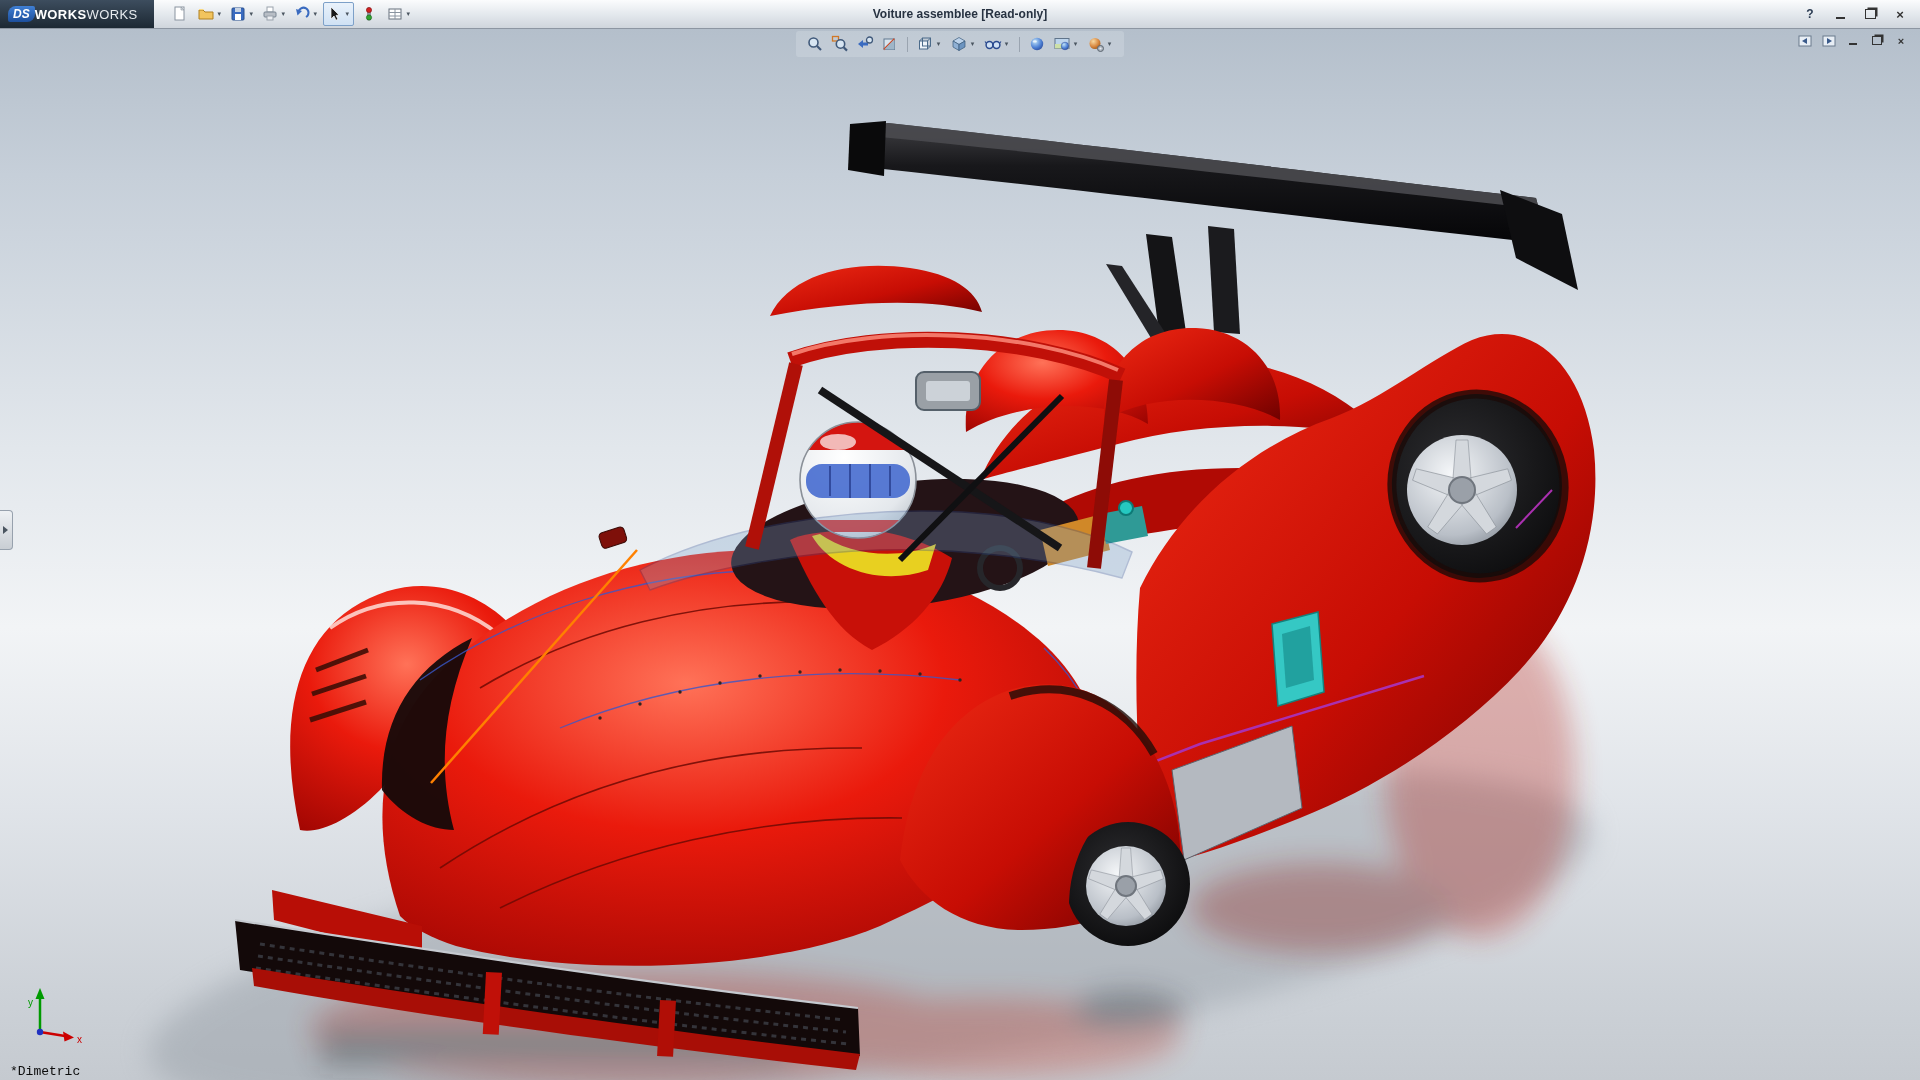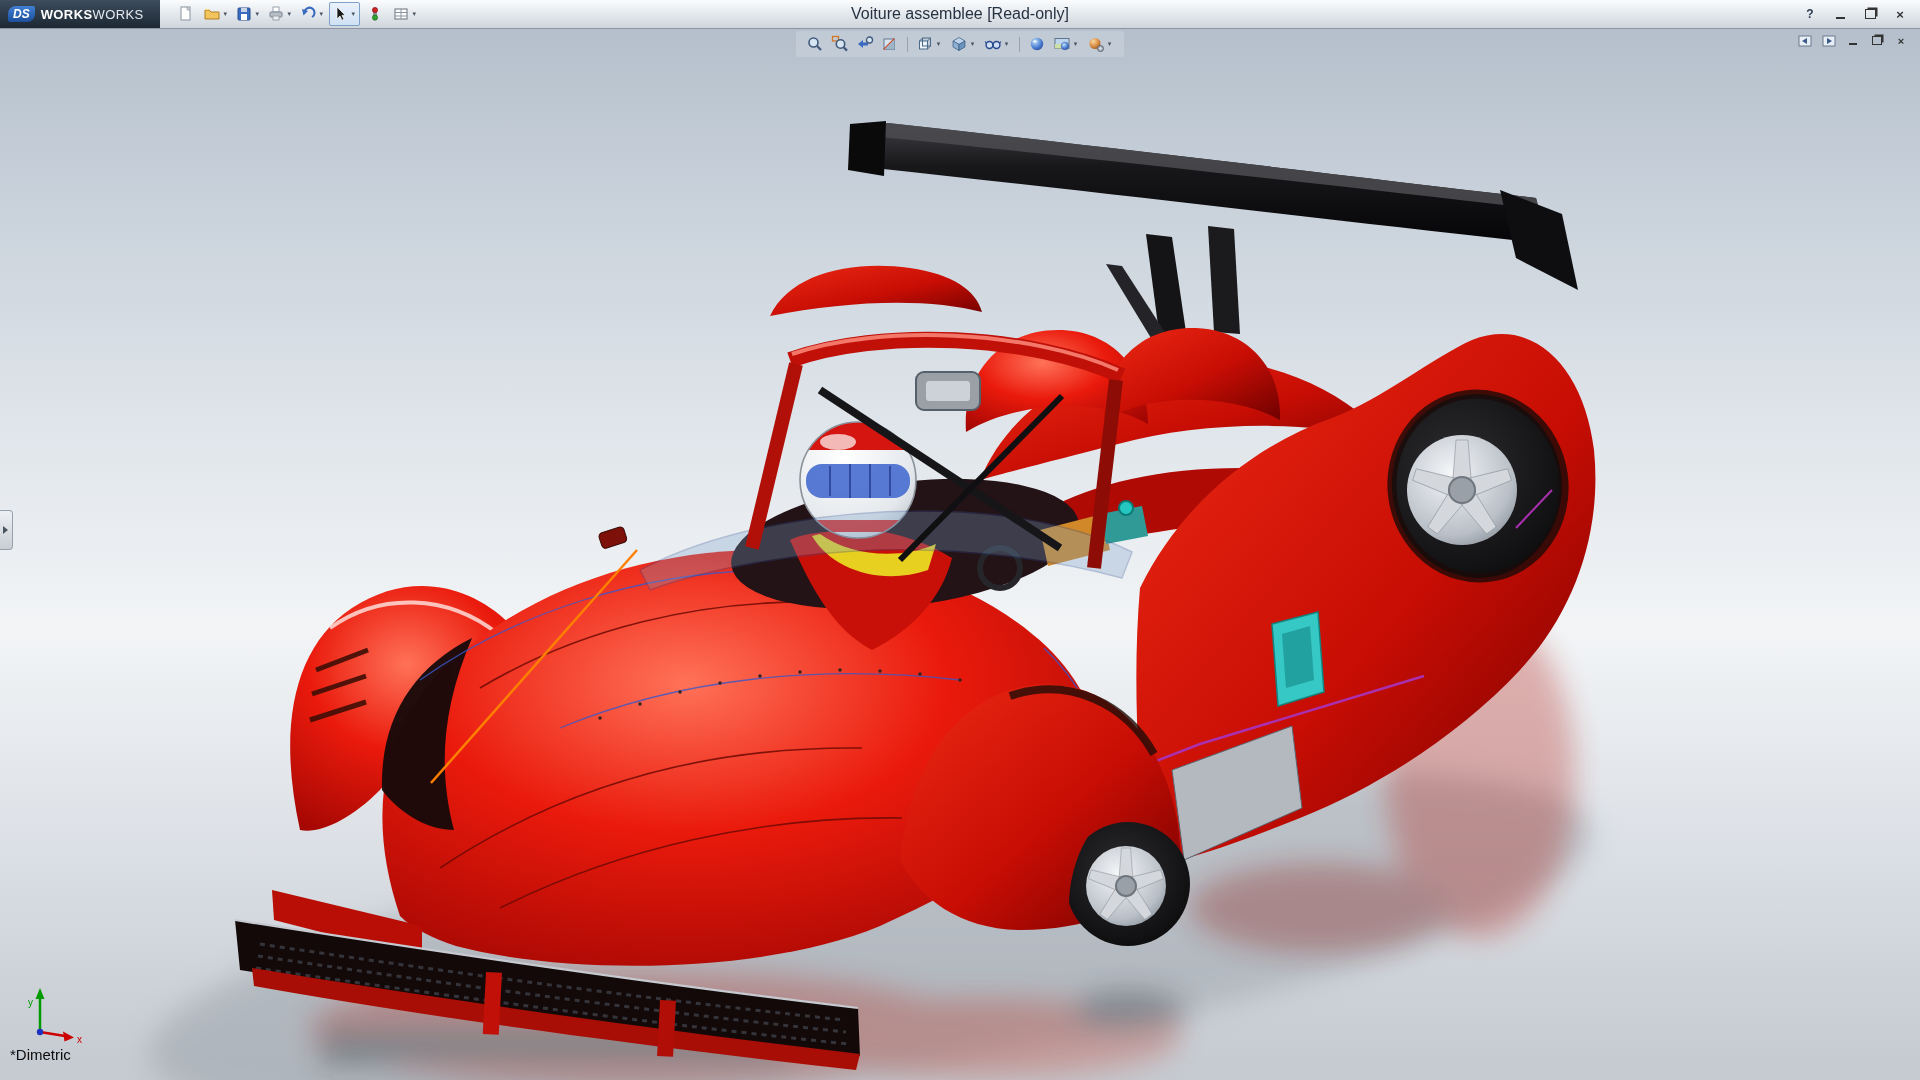--- a/index.html
+++ b/index.html
@@ -1,29 +1,29 @@
 <!DOCTYPE html>
 <html><head>
 <meta charset="utf-8">
 <style>
   html,body{margin:0;padding:0;}
   body{width:1920px;height:1080px;overflow:hidden;font-family:"Liberation Sans",sans-serif;background:#cfd4da;position:relative;}
 
   
   .titlebar{height:28px;background:linear-gradient(#fbfcfd,#e2e7ec 55%,#cfd5dc);border-bottom:1px solid #8d96a2;display:flex;align-items:center;position:relative;z-index:30;}
-  .logo-block{height:28px;background:linear-gradient(#3d4d5e,#1c2833);display:flex;align-items:center;gap:6px;padding:0 16px 0 8px;}
+  .logo-block{height:28px;background:linear-gradient(#3d4d5e,#1c2833);display:flex;align-items:center;padding:0 16px 0 8px;}
   .ds-badge{font-size:12px;font-weight:bold;font-style:italic;color:#fff;background:linear-gradient(#3f7fd4,#1d4f9c);border-radius:8px 2px 8px 2px;padding:1px 5px;}
   .brand{color:#fff;font-size:13px;letter-spacing:.4px;}
   .brand .b1{font-weight:bold;}
   .brand .b2{font-weight:normal;color:#e7ebef;text-align:center;}
   .tools{display:flex;align-items:center;gap:1px;padding-left:12px;}
   .tbtn{min-width:24px;height:22px;display:flex;align-items:center;justify-content:center;border:1px solid transparent;border-radius:2px;padding:0 1px;}
   .tbtn.active{background:linear-gradient(#eaf2fb,#cfe1f4);border:1px solid #7da0c8;}
   .caret{font-size:7px;color:#4a5560;width:9px;text-align:center;}
-  .title-text{position:absolute;left:50%;transform:translateX(-50%);font-size:16px;color:#273241;white-space:nowrap;}
+  .title-text{position:absolute;left:50%;transform:translateX(-50%);font-size:12px;color:#273241;white-space:nowrap;font-weight:bold;}
   .win-controls{margin-left:auto;display:flex;align-items:center;gap:6px;padding-right:8px;}
   .wbtn{width:22px;height:17px;display:flex;align-items:center;justify-content:center;font-size:12px;color:#333;border:1px solid transparent;border-radius:2px;}
   .help-btn{font-size:12px;color:#2a3b52;font-weight:bold;}
   .glyph-min{width:9px;height:2px;background:#333;display:block;margin-top:8px;}
   .glyph-restore{width:9px;height:8px;border:1.5px solid #333;box-shadow:2px -2px 0 -0.5px #333;display:block;}
   .glyph-close{font-size:13px;font-weight:bold;color:#333;}
 
   
   .viewport{position:absolute;top:28px;left:0;right:0;bottom:0;
     background:linear-gradient(180deg,#b4bfcb 0%,#c6cfd9 14%,#e2e7ec 40%,#f2f4f6 57%,#e0e4e9 74%,#ccd1d7 92%,#c5cad0 100%);}
@@ -37,21 +37,21 @@
   
   .corner-controls{position:absolute;top:4px;right:9px;display:flex;align-items:center;gap:4px;z-index:20;}
   .cbtn{width:18px;height:15px;display:flex;align-items:center;justify-content:center;border:1px solid transparent;border-radius:2px;}
   .cbtn .glyph-min{margin-top:7px;width:8px;}
   .cbtn .glyph-restore{width:8px;height:7px;}
   .cbtn .glyph-close{font-size:11px;}
 
   .side-tab{position:absolute;left:0;top:482px;width:12px;height:38px;background:linear-gradient(#eef1f4,#c9ced4);border:1px solid #97a1ad;border-left:none;border-radius:0 4px 4px 0;display:flex;align-items:center;justify-content:center;z-index:20;}
   .side-tab .tri{width:0;height:0;border:4px solid transparent;border-left:5px solid #4a5560;margin-left:3px;}
 
-  .view-label{position:absolute;left:10px;bottom:17px;font-size:15px;color:#0c0c0c;z-index:20;}
+  .view-label{position:absolute;left:10px;bottom:1px;font-size:13px;color:#0c0c0c;z-index:20;font-family:Liberation Mono, monospace;}
 </style>
 </head>
 <body>
 
 <div class="titlebar">
   <div class="logo-block">
     <span class="ds-badge">DS</span>
     <span class="brand"><span class="b1">WORKS</span><span class="b2">WORKS</span></span>
   </div>
 

